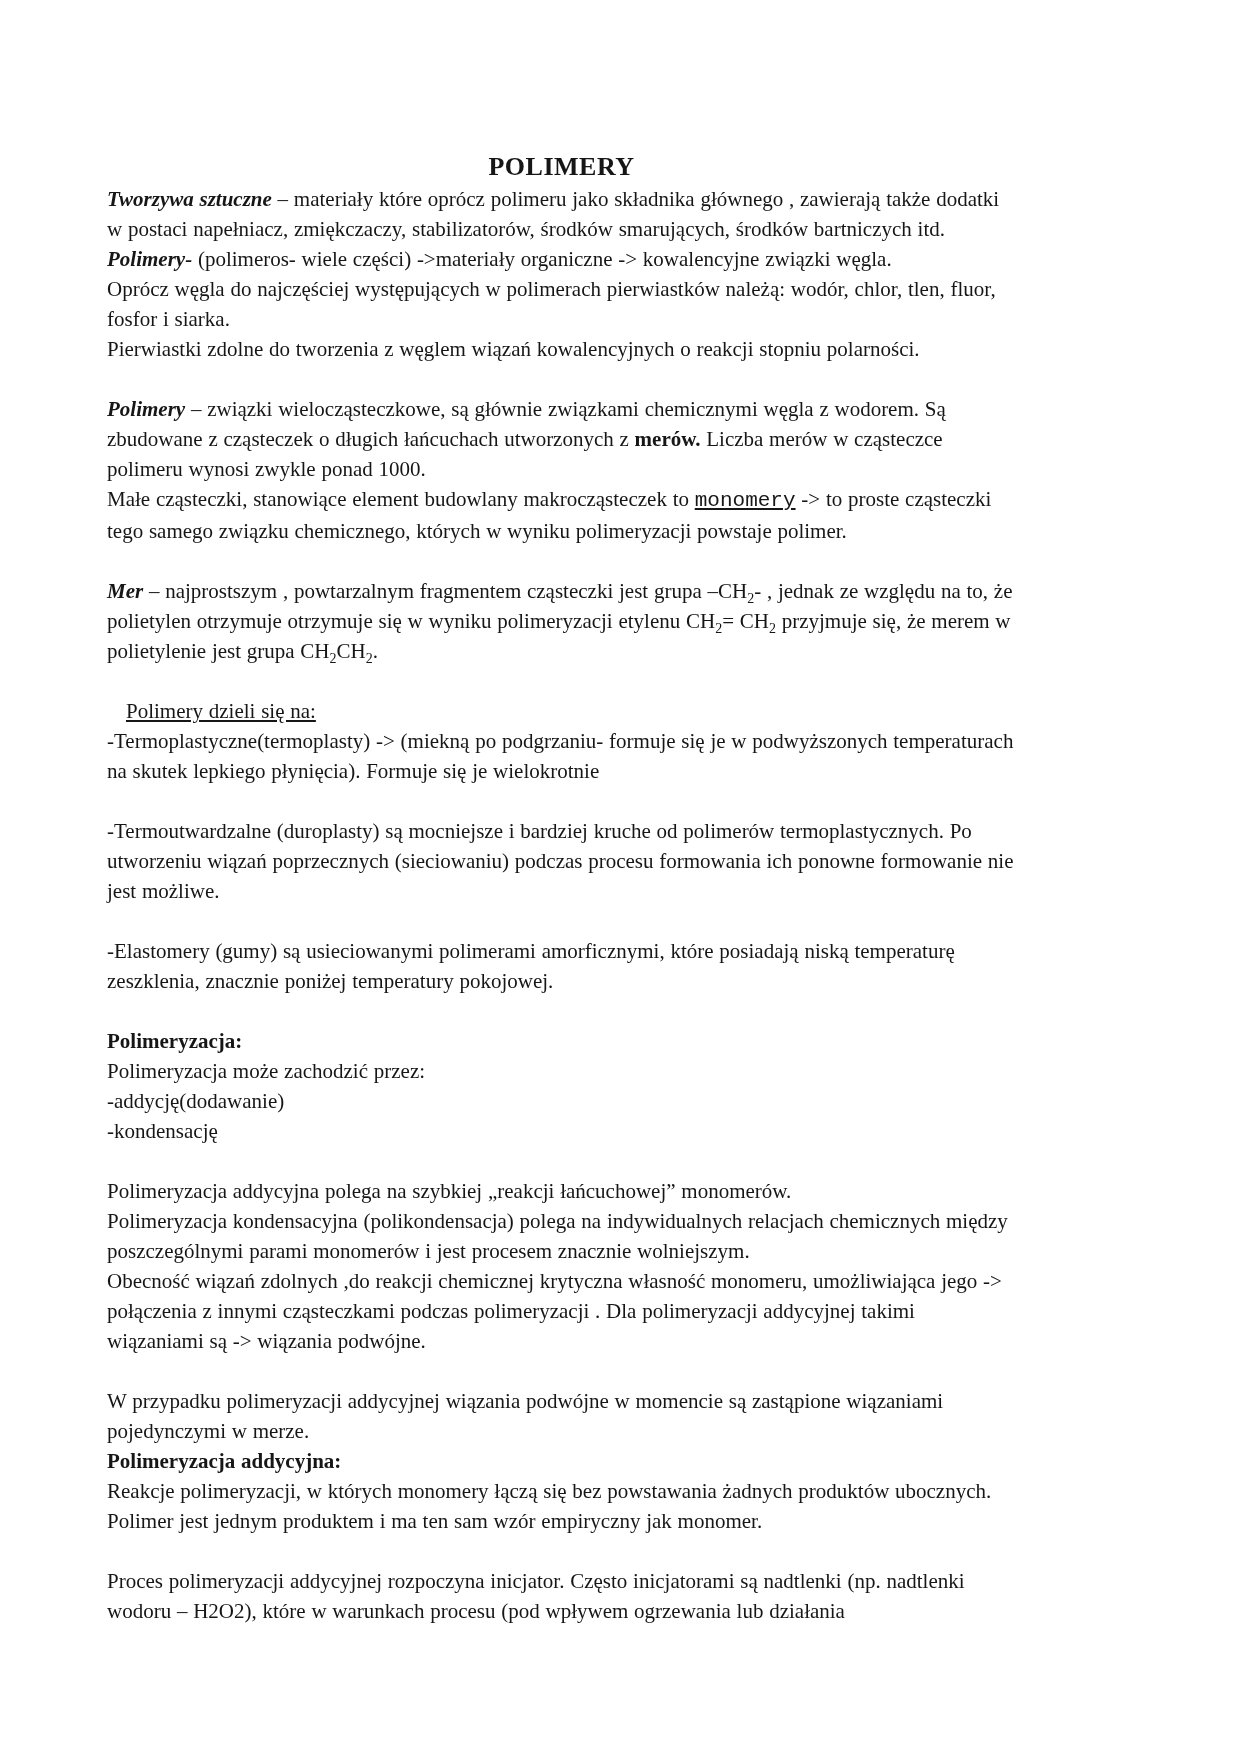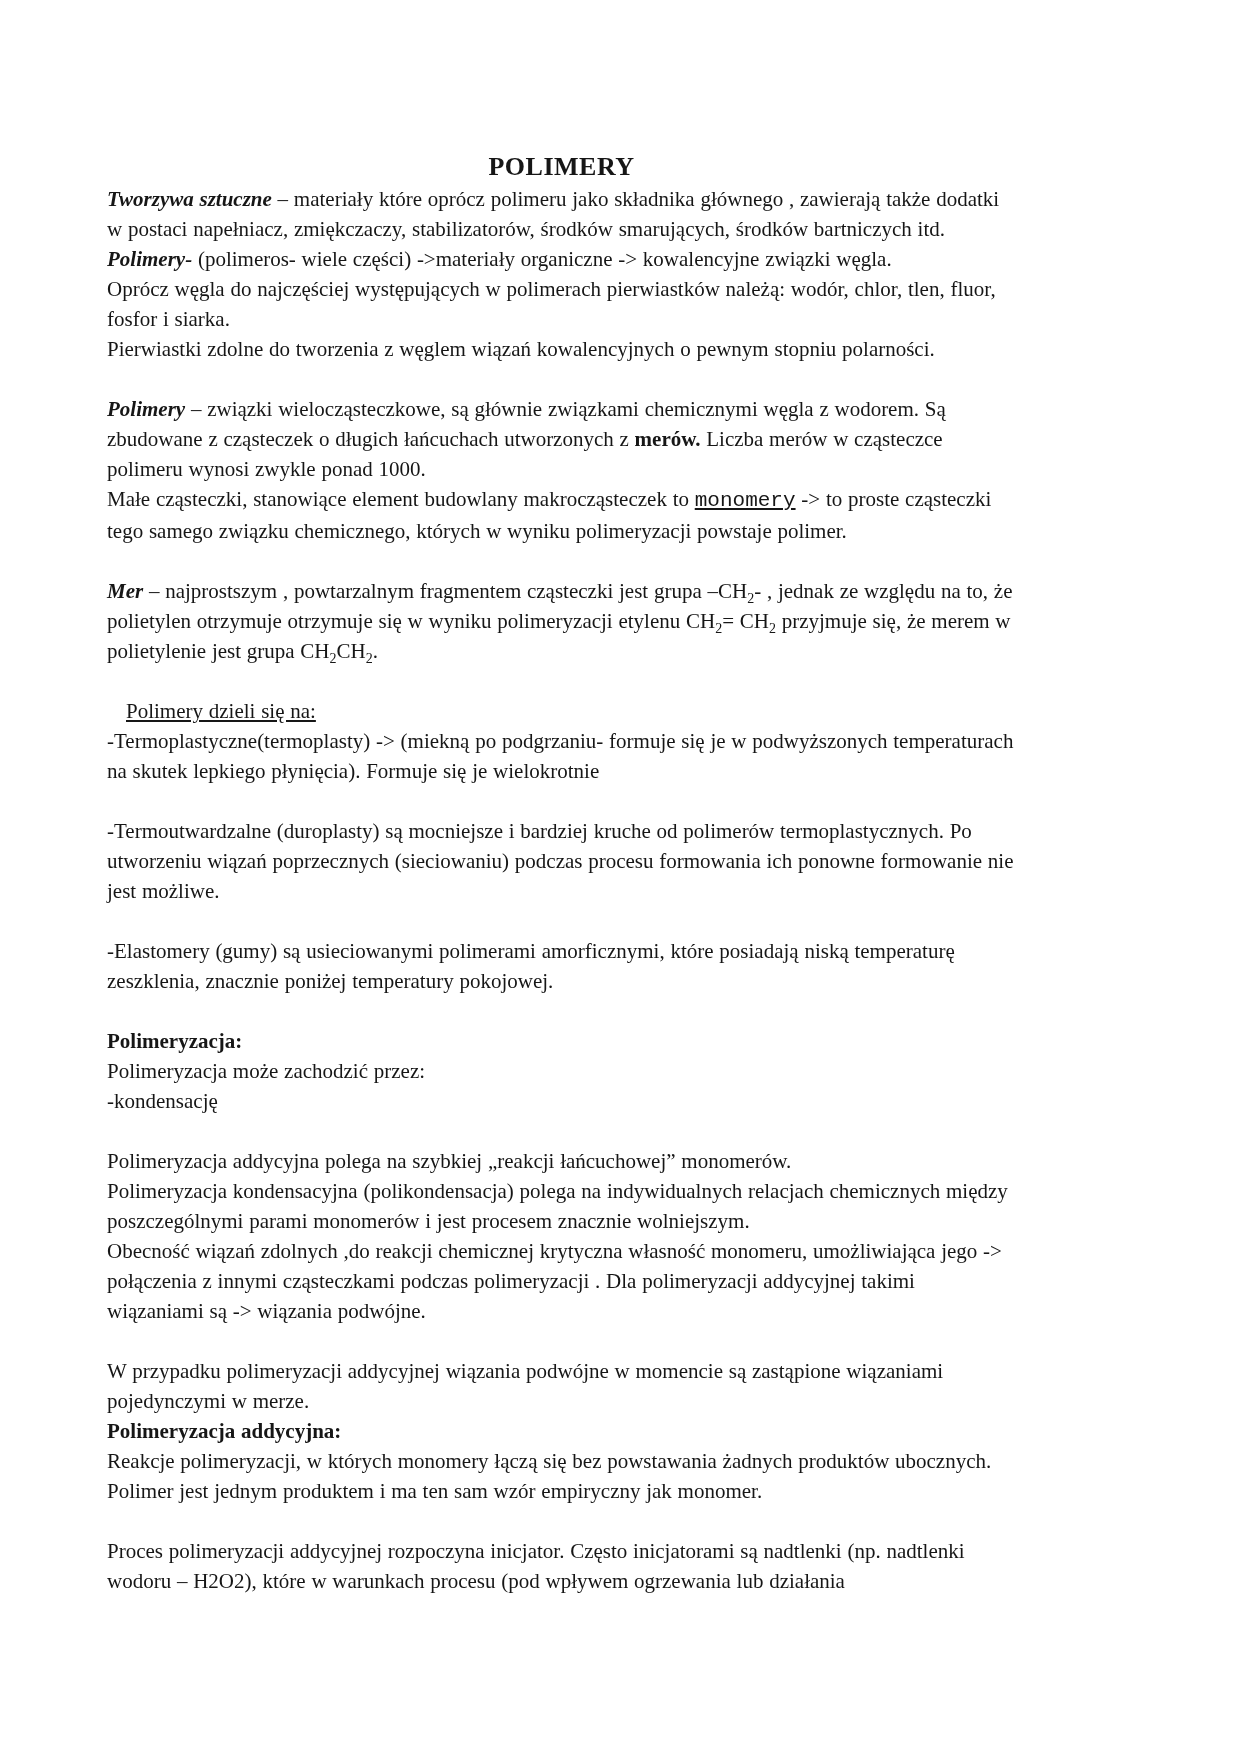--- a/index.html
+++ b/index.html
@@ -45,36 +45,37 @@
 </style>
 </head>
 <body>
 
 <div class="doc-page">
   <div>
       <p class="doc-title"><span style="font-weight: bold;">POLIMERY</span></p>
       <p class="doc-para"><span style="font-weight: bold; font-style: italic; text-align: right;">Tworzywa sztuczne</span><span> – materiały które oprócz polimeru jako składnika głównego , zawierają także dodatki w postaci napełniacz, zmiękczaczy, stabilizatorów, środków smarujących, środków bartniczych itd.</span></p>
       <p class="doc-para"><span style="font-weight: bold; font-style: italic;">Polimery-</span><span> (polimeros- wiele części) -&gt;materiały organiczne -&gt; kowalencyjne związki węgla.</span></p>
       <p class="doc-para"><span>Oprócz węgla do najczęściej występujących w polimerach pierwiastków należą: wodór, chlor, tlen, fluor, fosfor i siarka.</span></p>
-      <p class="doc-para"><span>Pierwiastki zdolne do tworzenia z węglem wiązań kowalencyjnych o pewnym stopniu polarności.</span></p>
+      <p class="doc-para"><span>Pierwiastki zdolne do tworzenia z węglem wiązań kowalencyjnych o reakcji stopniu polarności.</span></p>
       <div class="spacer"></div>
       <p class="doc-para"><span style="font-weight: bold; font-style: italic;">Polimery</span><span> – związki wielocząsteczkowe, są głównie związkami chemicznymi węgla z wodorem. Są zbudowane z cząsteczek o długich łańcuchach utworzonych z </span><span style="font-weight: bold;">merów.</span><span> Liczba merów w cząsteczce polimeru wynosi zwykle ponad 1000.</span></p>
       <p class="doc-para"><span>Małe cząsteczki, stanowiące element budowlany makrocząsteczek to </span><span style="text-decoration: underline; font-family: Liberation Mono, monospace;">monomery</span><span> -&gt; to proste cząsteczki tego samego związku chemicznego, których w wyniku polimeryzacji powstaje polimer.</span></p>
       <div class="spacer"></div>
       <p class="doc-para"><span style="font-weight: bold; font-style: italic;">Mer</span><span> – najprostszym , powtarzalnym fragmentem cząsteczki jest grupa –CH</span><sub>2</sub><span>- , jednak ze względu na to,  że polietylen otrzymuje otrzymuje się w wyniku polimeryzacji etylenu CH</span><sub>2</sub><span>= CH</span><sub>2</sub><span> przyjmuje się, że merem w polietylenie jest grupa CH</span><sub>2</sub><span>CH</span><sub>2</sub><span>.</span></p>
       <div class="spacer"></div>
       <p class="doc-para"><span style="text-decoration: underline; margin-left: 19px;">Polimery dzieli się na:</span></p>
       <p class="doc-para"><span>-Termoplastyczne(termoplasty) -&gt; (miekną po podgrzaniu- formuje się je w podwyższonych temperaturach na skutek lepkiego płynięcia). Formuje się je wielokrotnie</span></p>
       <div class="spacer"></div>
       <p class="doc-para"><span>-Termoutwardzalne (duroplasty) są mocniejsze i bardziej kruche od polimerów termoplastycznych. Po utworzeniu wiązań poprzecznych (sieciowaniu) podczas procesu formowania ich ponowne formowanie nie jest możliwe.</span></p>
       <div class="spacer"></div>
       <p class="doc-para"><span>-Elastomery (gumy) są usieciowanymi polimerami amorficznymi, które posiadają niską temperaturę zeszklenia, znacznie poniżej temperatury pokojowej.</span></p>
       <div class="spacer"></div>
       <p class="doc-para"><span style="font-weight: bold; text-align: right;">Polimeryzacja:</span></p>
       <p class="doc-para"><span>Polimeryzacja może zachodzić przez:</span></p>
+      <p class="doc-para"><span>-addycję(dodawanie)</span></p>
       <p class="doc-para"><span>-kondensację</span></p>
       <div class="spacer"></div>
       <p class="doc-para"><span>Polimeryzacja addycyjna polega na szybkiej „reakcji łańcuchowej” monomerów.</span></p>
       <p class="doc-para"><span>Polimeryzacja kondensacyjna (polikondensacja) polega na indywidualnych relacjach chemicznych między poszczególnymi parami monomerów i jest procesem znacznie wolniejszym.</span></p>
       <p class="doc-para"><span>Obecność wiązań zdolnych ,do reakcji chemicznej krytyczna własność monomeru, umożliwiająca jego -&gt; połączenia z innymi cząsteczkami podczas polimeryzacji . Dla polimeryzacji addycyjnej takimi wiązaniami są -&gt; wiązania podwójne.</span></p>
       <div class="spacer"></div>
       <p class="doc-para"><span>W przypadku polimeryzacji addycyjnej wiązania podwójne w momencie są zastąpione wiązaniami pojedynczymi w merze.</span></p>
       <p class="doc-para"><span style="font-weight: bold;">Polimeryzacja addycyjna:</span></p>
       <p class="doc-para"><span>Reakcje polimeryzacji, w których monomery łączą się bez powstawania żadnych produktów ubocznych. Polimer jest jednym produktem i ma ten sam wzór empiryczny jak monomer.</span></p>
       <div class="spacer"></div>

